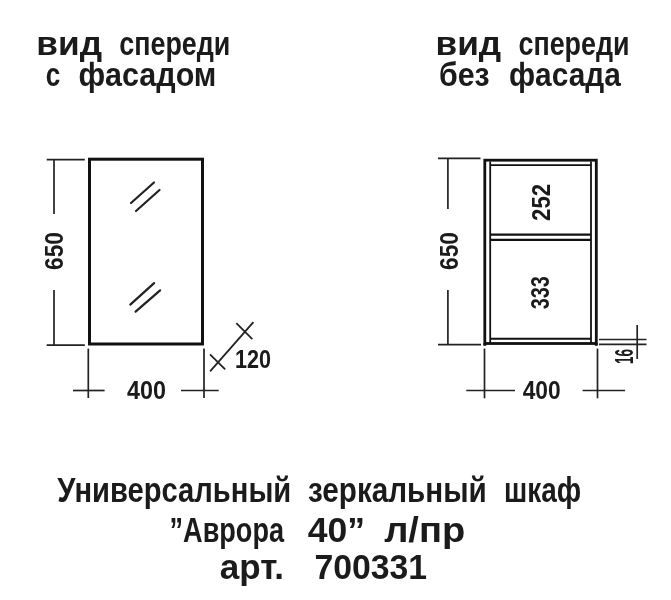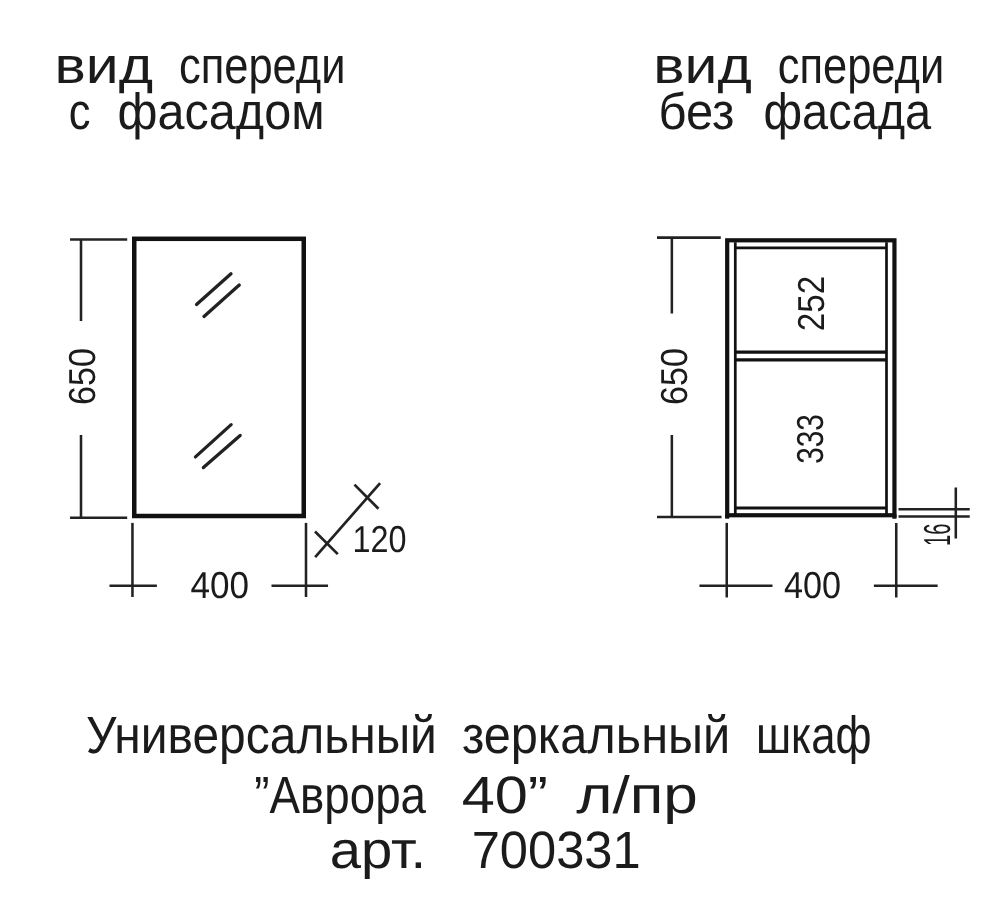--- a/index.html
+++ b/index.html
@@ -1,16 +1,16 @@
 <!DOCTYPE html>
 <html><head>
 <meta charset="utf-8">
 <style>
   html,body{margin:0;padding:0;background:#fff;}
-  #wrap{position:relative;width:671px;height:600px;background:#fff;overflow:hidden;}
+  #wrap{position:relative;width:671px;height:600px;background:#fff;overflow:hidden;font-weight:bold;}
   svg{position:absolute;top:0;left:0;}
   text{font-family:"Liberation Sans",sans-serif;fill:#1b1b1b;}
   .hd{font-size:34px;word-spacing:7px;}
   .ttl{font-size:35px;word-spacing:9px;}
   .dim{font-size:25px;}
 </style>
 </head>
 <body>
 <div id="wrap">
 <svg width="671" height="600" viewBox="0 0 671 600">

